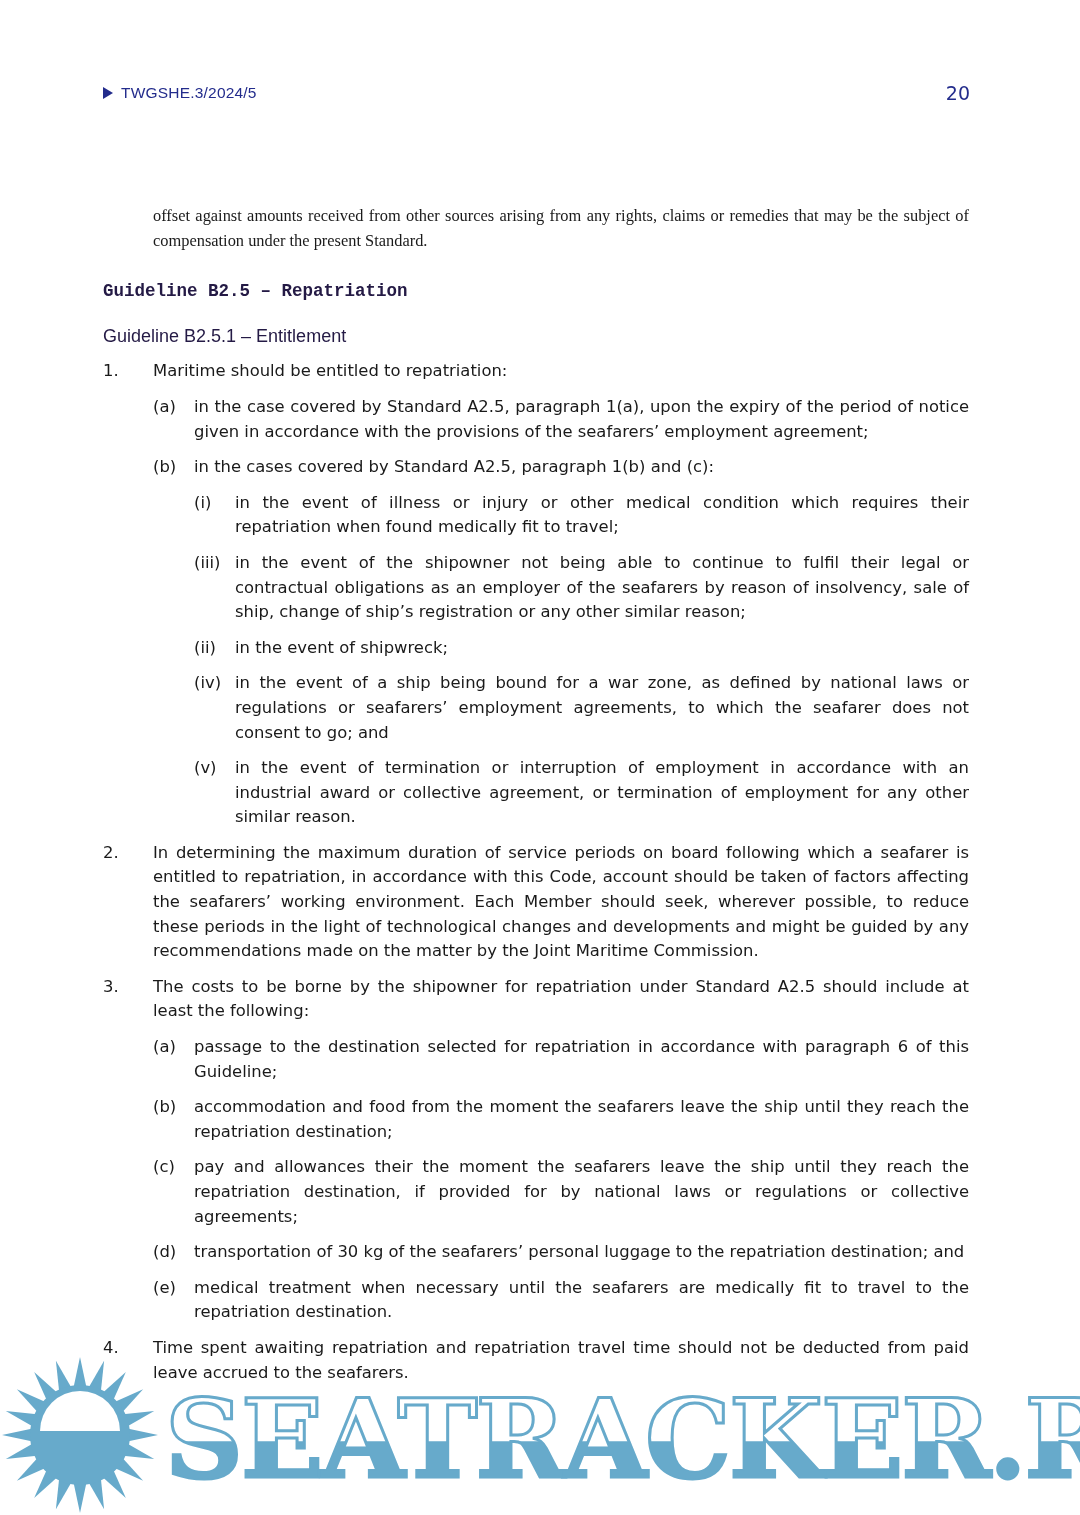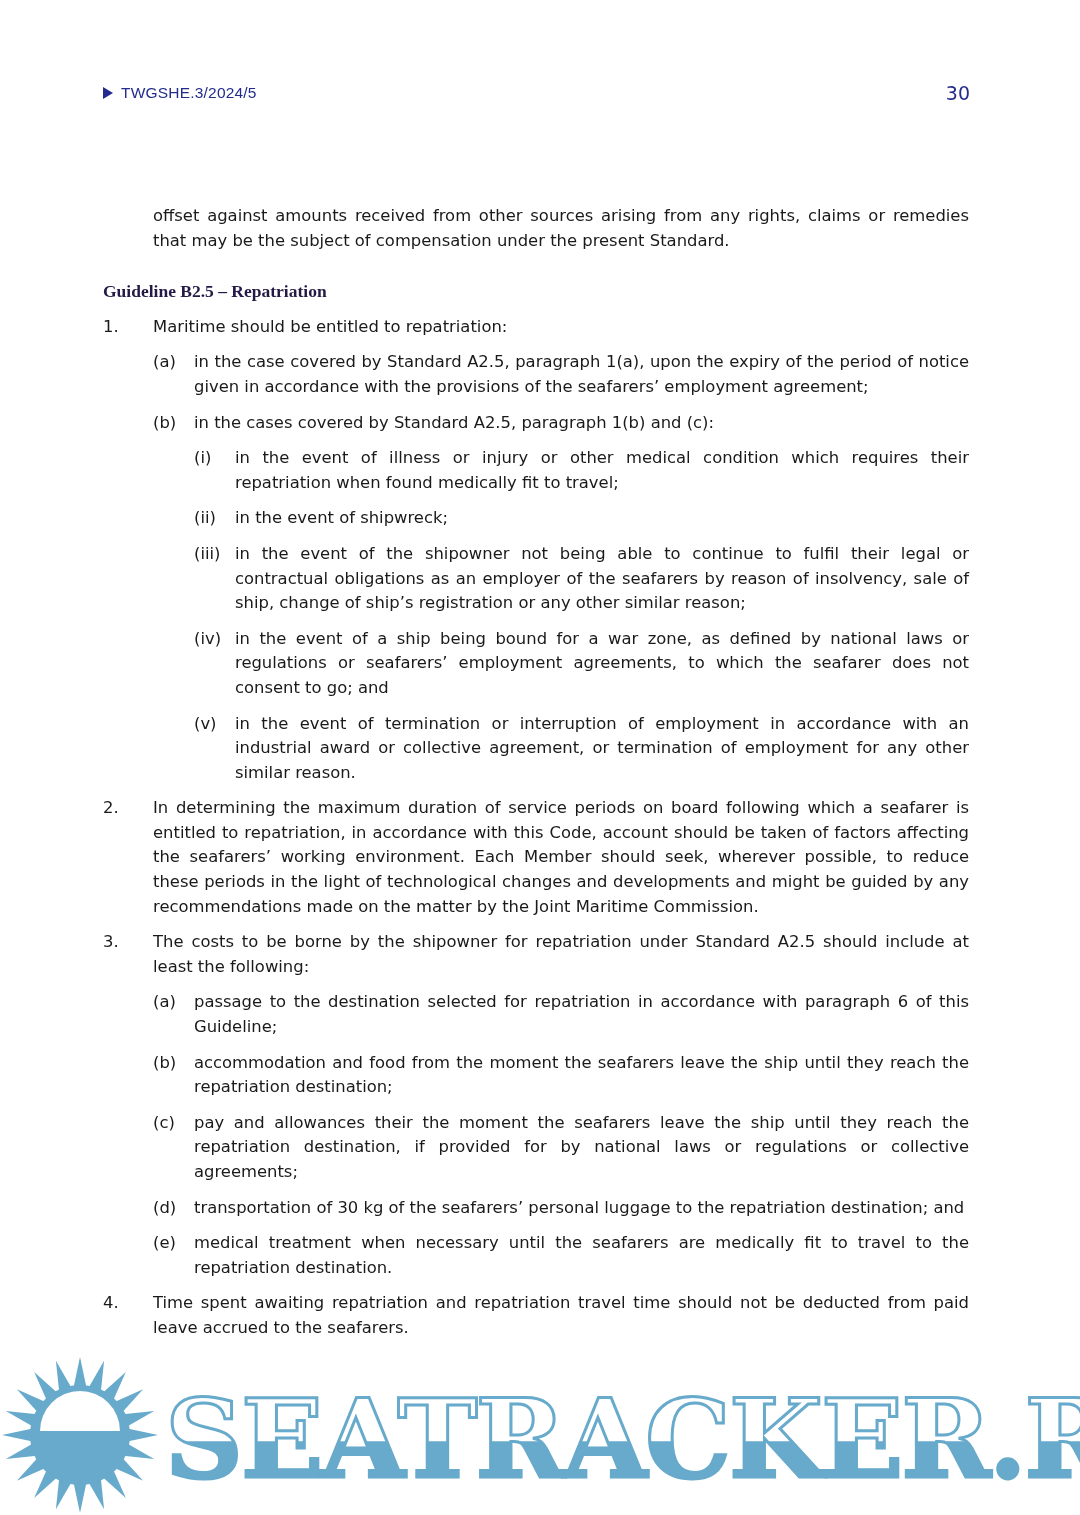--- a/index.html
+++ b/index.html
@@ -7,24 +7,24 @@
          font-family:"DejaVu Sans", sans-serif; color:#1a1a1a; }
   .header { position:absolute; top:84px; left:103px; right:110px; height:24px; }
   .ref { position:absolute; left:0; top:0; color:#232c8c; font-weight:normal; font-size:15.5px;
          font-family:"Liberation Sans", sans-serif; letter-spacing:0.2px; }
   .ref .tri { display:inline-block; width:0; height:0; border-top:6px solid transparent;
               border-bottom:6px solid transparent; border-left:10px solid #232c8c; margin-right:8px;
               vertical-align:-1px; }
   .pagenum { position:absolute; right:0; top:-2px; color:#232c8c; font-size:19px;
              font-family:"DejaVu Sans", sans-serif; }
   .content { position:absolute; left:103px; top:204px; width:866px; font-size:16.4px; line-height:24.6px; }
-  .p { text-align:justify; }
+  .p { text-align:justify;font-family:Liberation Serif, serif; }
   .indent0 { margin-left:50px; }
   .h1 { color:#241a45; font-weight:bold; font-size:17.5px; margin-top:26px; margin-bottom:0;
-        font-family:Liberation Serif, serif; }
+        font-family:Liberation Mono, monospace; }
   .h2 { color:#241a45; font-size:18px; margin-top:20px; margin-bottom:8px;
         font-family:"Liberation Sans", sans-serif; }
   .item { display:flex; margin-top:11px; }
   .item:first-of-type { margin-top:0; }
   .num { flex:0 0 50px; }
   .txt { flex:1; text-align:justify; }
   .sub { display:flex; margin-top:11px; margin-left:50px; }
   .sub .lbl { flex:0 0 41px; }
   .sub2 { display:flex; margin-top:11px; margin-left:91px; }
   .sub2 .lbl { flex:0 0 41px; }
@@ -36,51 +36,52 @@
              font-weight:bold; font-size:108px; letter-spacing:-2px; color:#67aacb; line-height:1;
              clip-path: inset(52% 0 0 0); }
 </style>
 </head>
 <body>
 
 <div class="header">
   <div class="ref">
     <span class="tri"></span><span>TWGSHE.3/2024/5</span>
   </div>
-  <div class="pagenum">30</div>
+  <div class="pagenum">20</div>
 </div>
 
 <div class="content">
   <div class="p indent0">offset against amounts received from other sources arising from any rights, claims or remedies that may be the subject of compensation under the present Standard.</div>
 
   <div class="h1">Guideline B2.5 – Repatriation</div>
+  <div class="h2">Guideline B2.5.1 – Entitlement</div>
 
   <div class="item">
     <span class="num">1.</span>
     <span class="txt">Maritime should be entitled to repatriation:</span>
   </div>
   <div class="sub">
     <span class="lbl">(a)</span>
     <span class="txt">in the case covered by Standard A2.5, paragraph 1(a), upon the expiry of the period of notice given in accordance with the provisions of the seafarers’ employment agreement;</span>
   </div>
   <div class="sub">
     <span class="lbl">(b)</span>
     <span class="txt">in the cases covered by Standard A2.5, paragraph 1(b) and (c):</span>
   </div>
   <div class="sub2">
     <span class="lbl">(i)</span>
     <span class="txt">in the event of illness or injury or other medical condition which requires their repatriation when found medically fit to travel;</span>
   </div>
   <div class="sub2">
+    <span class="lbl">(iii)</span>
+    <span class="txt">in the event of the shipowner not being able to continue to fulfil their legal or contractual obligations as an employer of the seafarers by reason of insolvency, sale of ship, change of ship’s registration or any other similar reason;</span>
+  </div>
+  <div class="sub2">
     <span class="lbl">(ii)</span>
     <span class="txt">in the event of shipwreck;</span>
-  </div>
-  <div class="sub2">
-    <span class="lbl">(iii)</span>
-    <span class="txt">in the event of the shipowner not being able to continue to fulfil their legal or contractual obligations as an employer of the seafarers by reason of insolvency, sale of ship, change of ship’s registration or any other similar reason;</span>
   </div>
   <div class="sub2">
     <span class="lbl">(iv)</span>
     <span class="txt">in the event of a ship being bound for a war zone, as defined by national laws or regulations or seafarers’ employment agreements, to which the seafarer does not consent to go; and</span>
   </div>
   <div class="sub2">
     <span class="lbl">(v)</span>
     <span class="txt">in the event of termination or interruption of employment in accordance with an industrial award or collective agreement, or termination of employment for any other similar reason.</span>
   </div>
 

